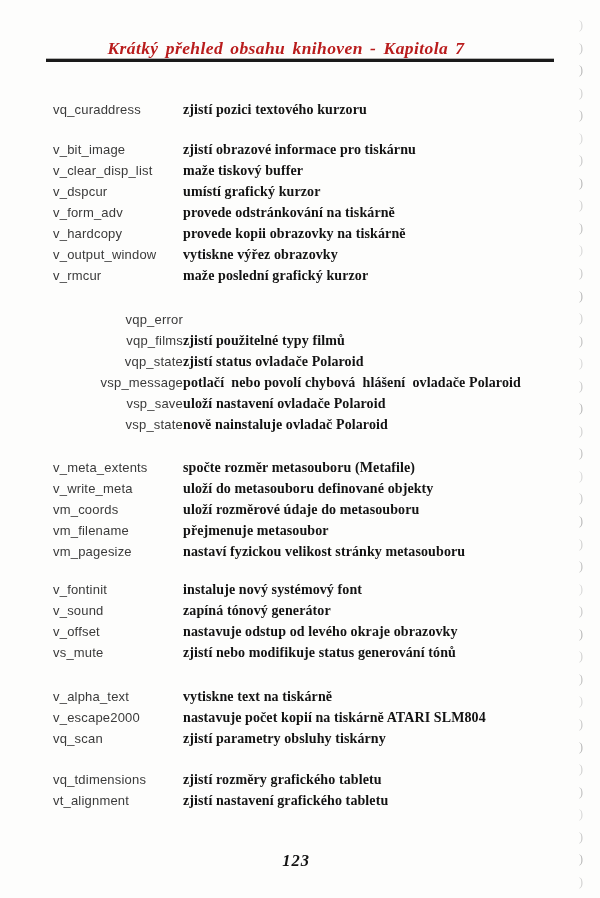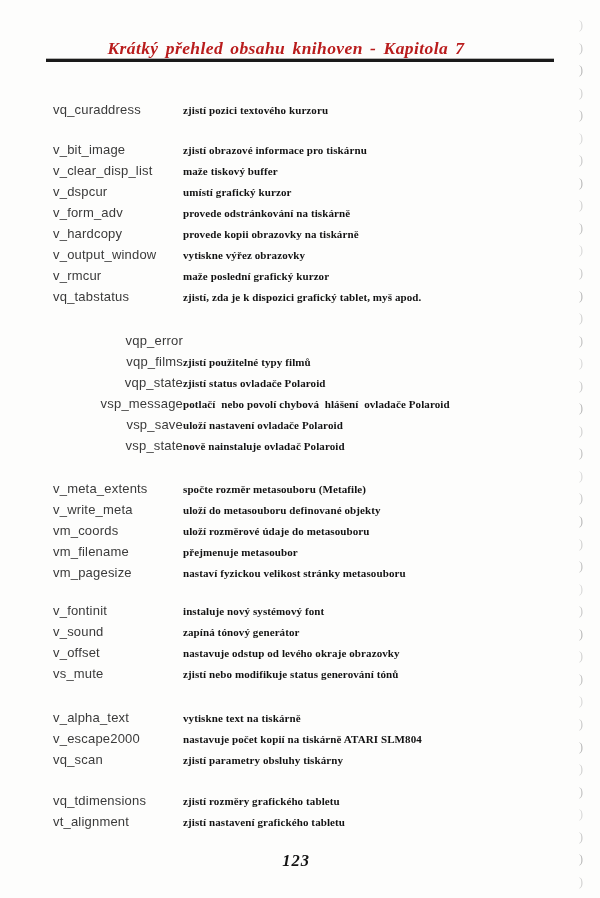--- a/index.html
+++ b/index.html
@@ -43,21 +43,21 @@
   }
   .fn-name {
     flex:0 0 130px; width:130px;
     font-family:"Liberation Sans", sans-serif;
     font-weight:400; font-size:13px; color:#3a3a3a;
     letter-spacing:0.2px;
     white-space:nowrap;
   }
   .fn-desc {
     font-family:"Liberation Serif", serif;
-    font-weight:700; font-size:11px; color:#131313;
+    font-weight:700; font-size:14px; color:#131313;
     white-space:pre;
     letter-spacing:0.1px;
   }
   .page-number {
     position:absolute; top:851px; left:0; width:592px;
     text-align:center;
     font-family:"Liberation Serif", serif;
     font-style:italic; font-weight:700;
     font-size:16.5px; color:#151515;
     letter-spacing:1px;
@@ -109,24 +109,20 @@
           <span class="fn-desc">provede kopii obrazovky na tiskárně</span>
         </div>
         <div class="row">
           <span class="fn-name">v_output_window</span>
           <span class="fn-desc">vytiskne výřez obrazovky</span>
         </div>
         <div class="row">
           <span class="fn-name">v_rmcur</span>
           <span class="fn-desc">maže poslední grafický kurzor</span>
         </div>
-        <div class="row">
-          <span class="fn-name">vq_tabstatus</span>
-          <span class="fn-desc">zjistí, zda je k dispozici grafický tablet, myš apod.</span>
-        </div>
       </div>
       <div class="group">
         <div class="row">
           <span class="fn-name">vqp_error</span>
         </div>
         <div class="row">
           <span class="fn-name">vqp_films</span>
           <span class="fn-desc">zjistí použitelné typy filmů</span>
         </div>
         <div class="row">

